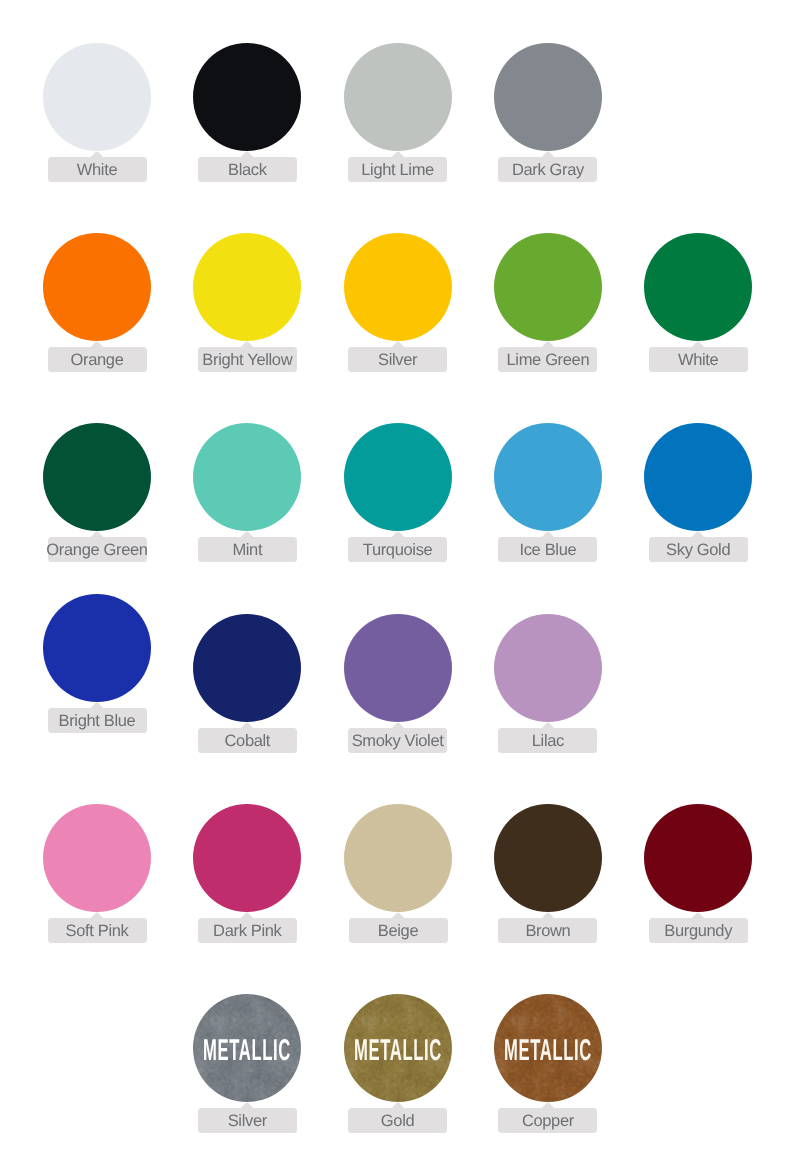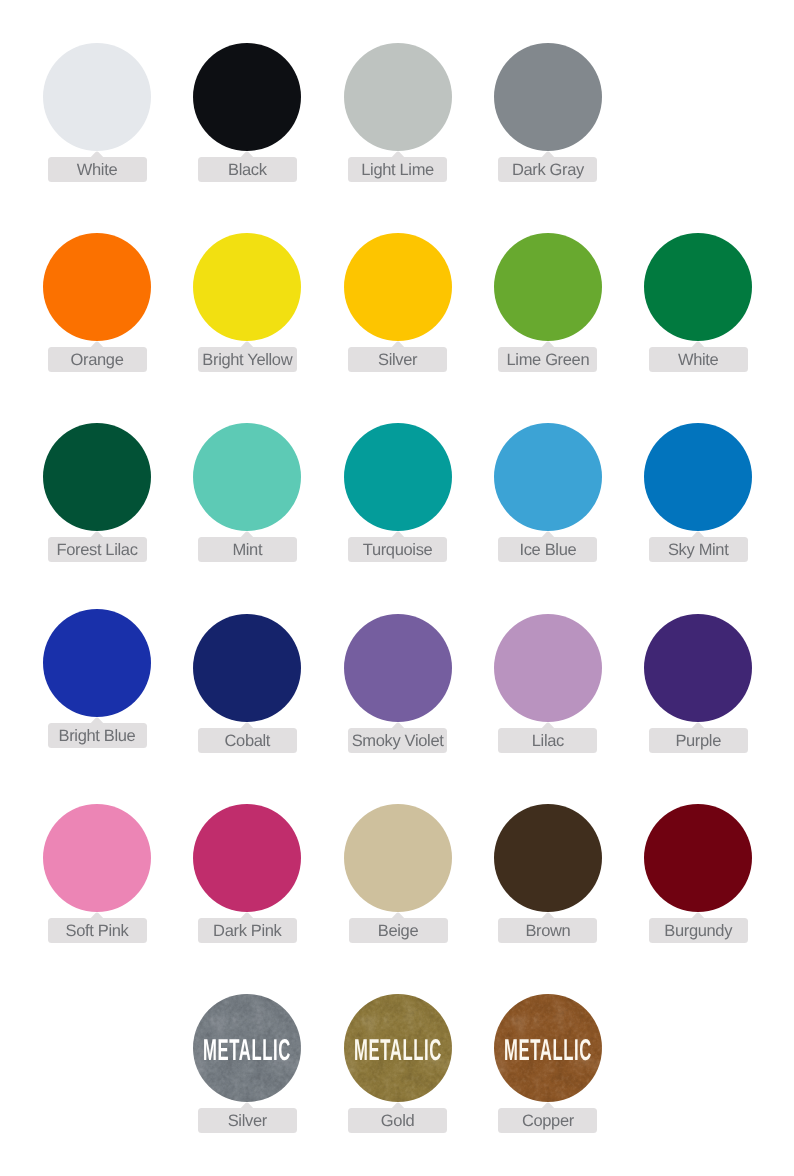--- a/index.html
+++ b/index.html
@@ -160,21 +160,21 @@
         </svg>
       <span class="tag-label">White</span>
     </div>
   </div>
   <div class="swatch" style="left:43.0px;top:423.3px">
     <div class="disc" style="background-color: rgb(2, 82, 54);"></div>
     <div class="tag">
       <svg class="tag-notch" viewBox="0 0 14 6.6" width="14" height="6.6">
           <path d="M0.4 6.6 L5.6 1.1 Q7 0.15 8.4 1.1 L13.6 6.6 Z"></path>
         </svg>
-      <span class="tag-label">Forest Lilac</span>
+      <span class="tag-label">Orange Green</span>
     </div>
   </div>
   <div class="swatch" style="left:193.3px;top:423.3px">
     <div class="disc" style="background-color: rgb(93, 202, 181);"></div>
     <div class="tag">
       <svg class="tag-notch" viewBox="0 0 14 6.6" width="14" height="6.6">
           <path d="M0.4 6.6 L5.6 1.1 Q7 0.15 8.4 1.1 L13.6 6.6 Z"></path>
         </svg>
       <span class="tag-label">Mint</span>
     </div>
@@ -196,24 +196,24 @@
         </svg>
       <span class="tag-label">Ice Blue</span>
     </div>
   </div>
   <div class="swatch" style="left:644.2px;top:423.3px">
     <div class="disc" style="background-color: rgb(2, 116, 189);"></div>
     <div class="tag">
       <svg class="tag-notch" viewBox="0 0 14 6.6" width="14" height="6.6">
           <path d="M0.4 6.6 L5.6 1.1 Q7 0.15 8.4 1.1 L13.6 6.6 Z"></path>
         </svg>
-      <span class="tag-label">Sky Mint</span>
-    </div>
-  </div>
-  <div class="swatch" style="left:43.0px;top:609px">
+      <span class="tag-label">Sky Gold</span>
+    </div>
+  </div>
+  <div class="swatch" style="left:43.0px;top:594px">
     <div class="disc" style="background-color: rgb(25, 48, 170);"></div>
     <div class="tag">
       <svg class="tag-notch" viewBox="0 0 14 6.6" width="14" height="6.6">
           <path d="M0.4 6.6 L5.6 1.1 Q7 0.15 8.4 1.1 L13.6 6.6 Z"></path>
         </svg>
       <span class="tag-label">Bright Blue</span>
     </div>
   </div>
   <div class="swatch" style="left:193.3px;top:613.6px">
     <div class="disc" style="background-color: rgb(21, 35, 107);"></div>
@@ -233,29 +233,20 @@
       <span class="tag-label">Smoky Violet</span>
     </div>
   </div>
   <div class="swatch" style="left:493.9px;top:613.6px">
     <div class="disc" style="background-color: rgb(185, 147, 191);"></div>
     <div class="tag">
       <svg class="tag-notch" viewBox="0 0 14 6.6" width="14" height="6.6">
           <path d="M0.4 6.6 L5.6 1.1 Q7 0.15 8.4 1.1 L13.6 6.6 Z"></path>
         </svg>
       <span class="tag-label">Lilac</span>
-    </div>
-  </div>
-  <div class="swatch" style="left:644.2px;top:613.6px">
-    <div class="disc" style="background-color: rgb(64, 38, 116);"></div>
-    <div class="tag">
-      <svg class="tag-notch" viewBox="0 0 14 6.6" width="14" height="6.6">
-          <path d="M0.4 6.6 L5.6 1.1 Q7 0.15 8.4 1.1 L13.6 6.6 Z"></path>
-        </svg>
-      <span class="tag-label">Purple</span>
     </div>
   </div>
   <div class="swatch" style="left:43.0px;top:803.9px">
     <div class="disc" style="background-color: rgb(236, 133, 181);"></div>
     <div class="tag">
       <svg class="tag-notch" viewBox="0 0 14 6.6" width="14" height="6.6">
           <path d="M0.4 6.6 L5.6 1.1 Q7 0.15 8.4 1.1 L13.6 6.6 Z"></path>
         </svg>
       <span class="tag-label">Soft Pink</span>
     </div>

